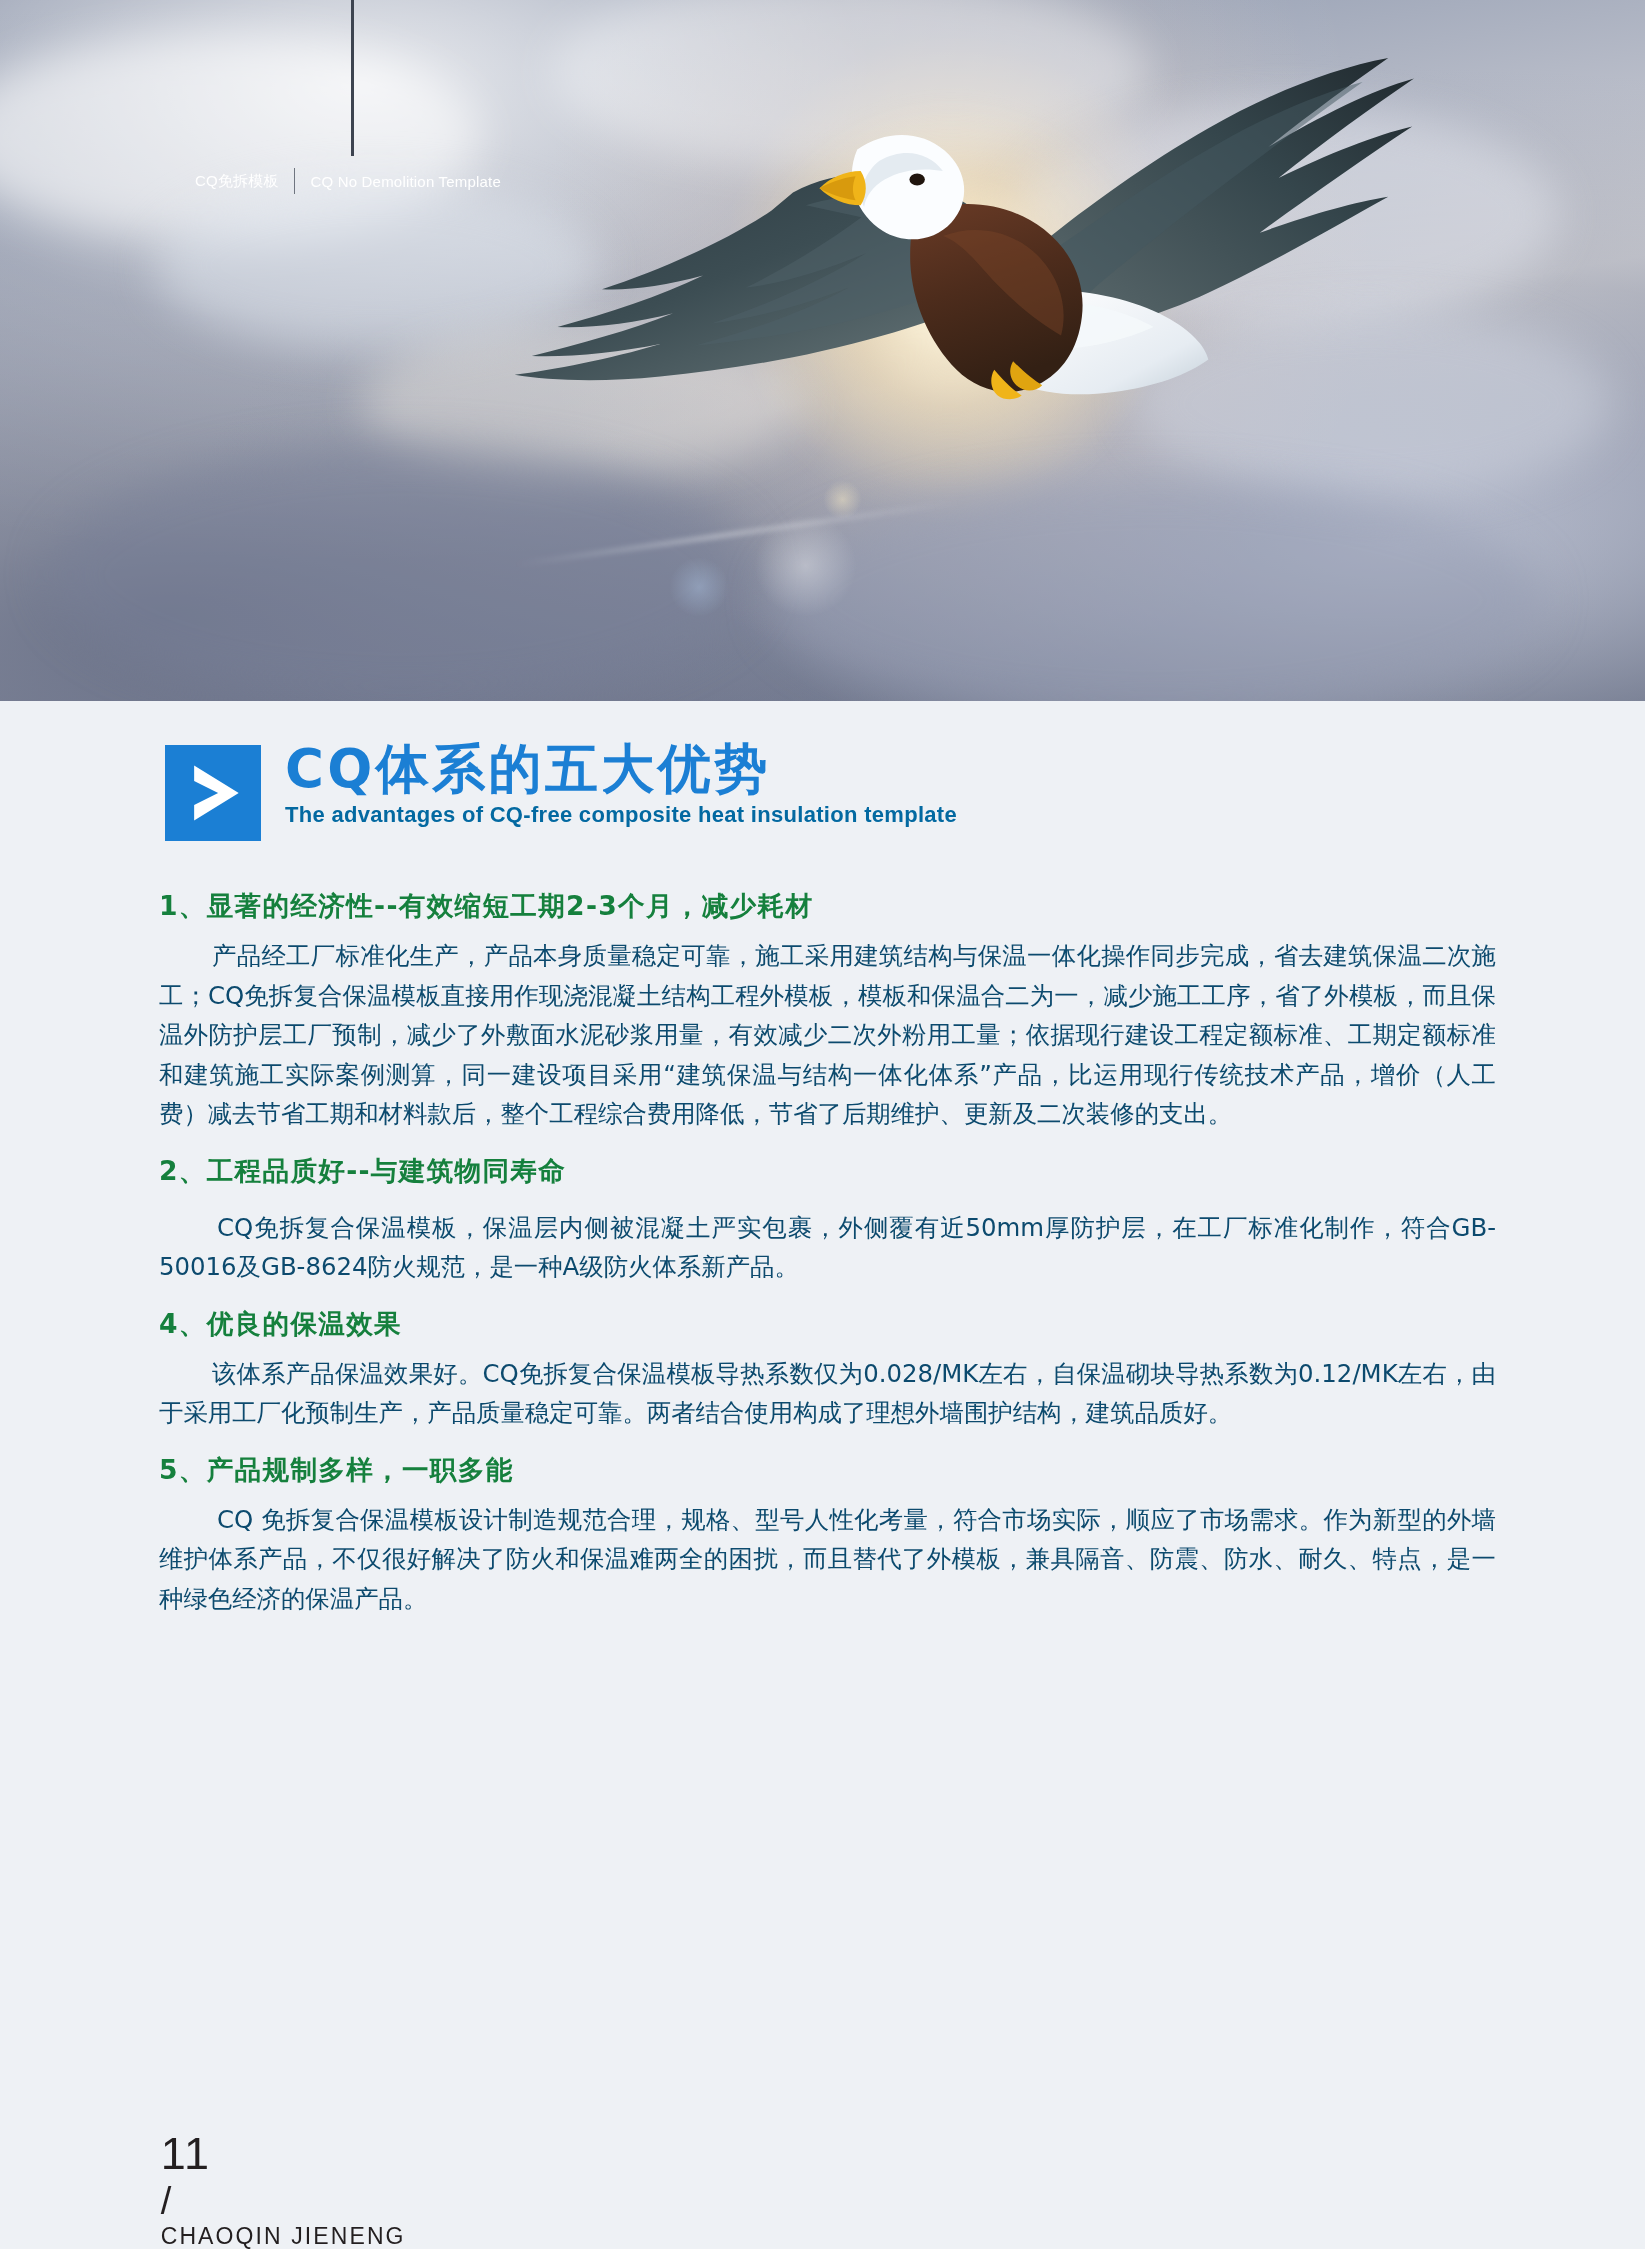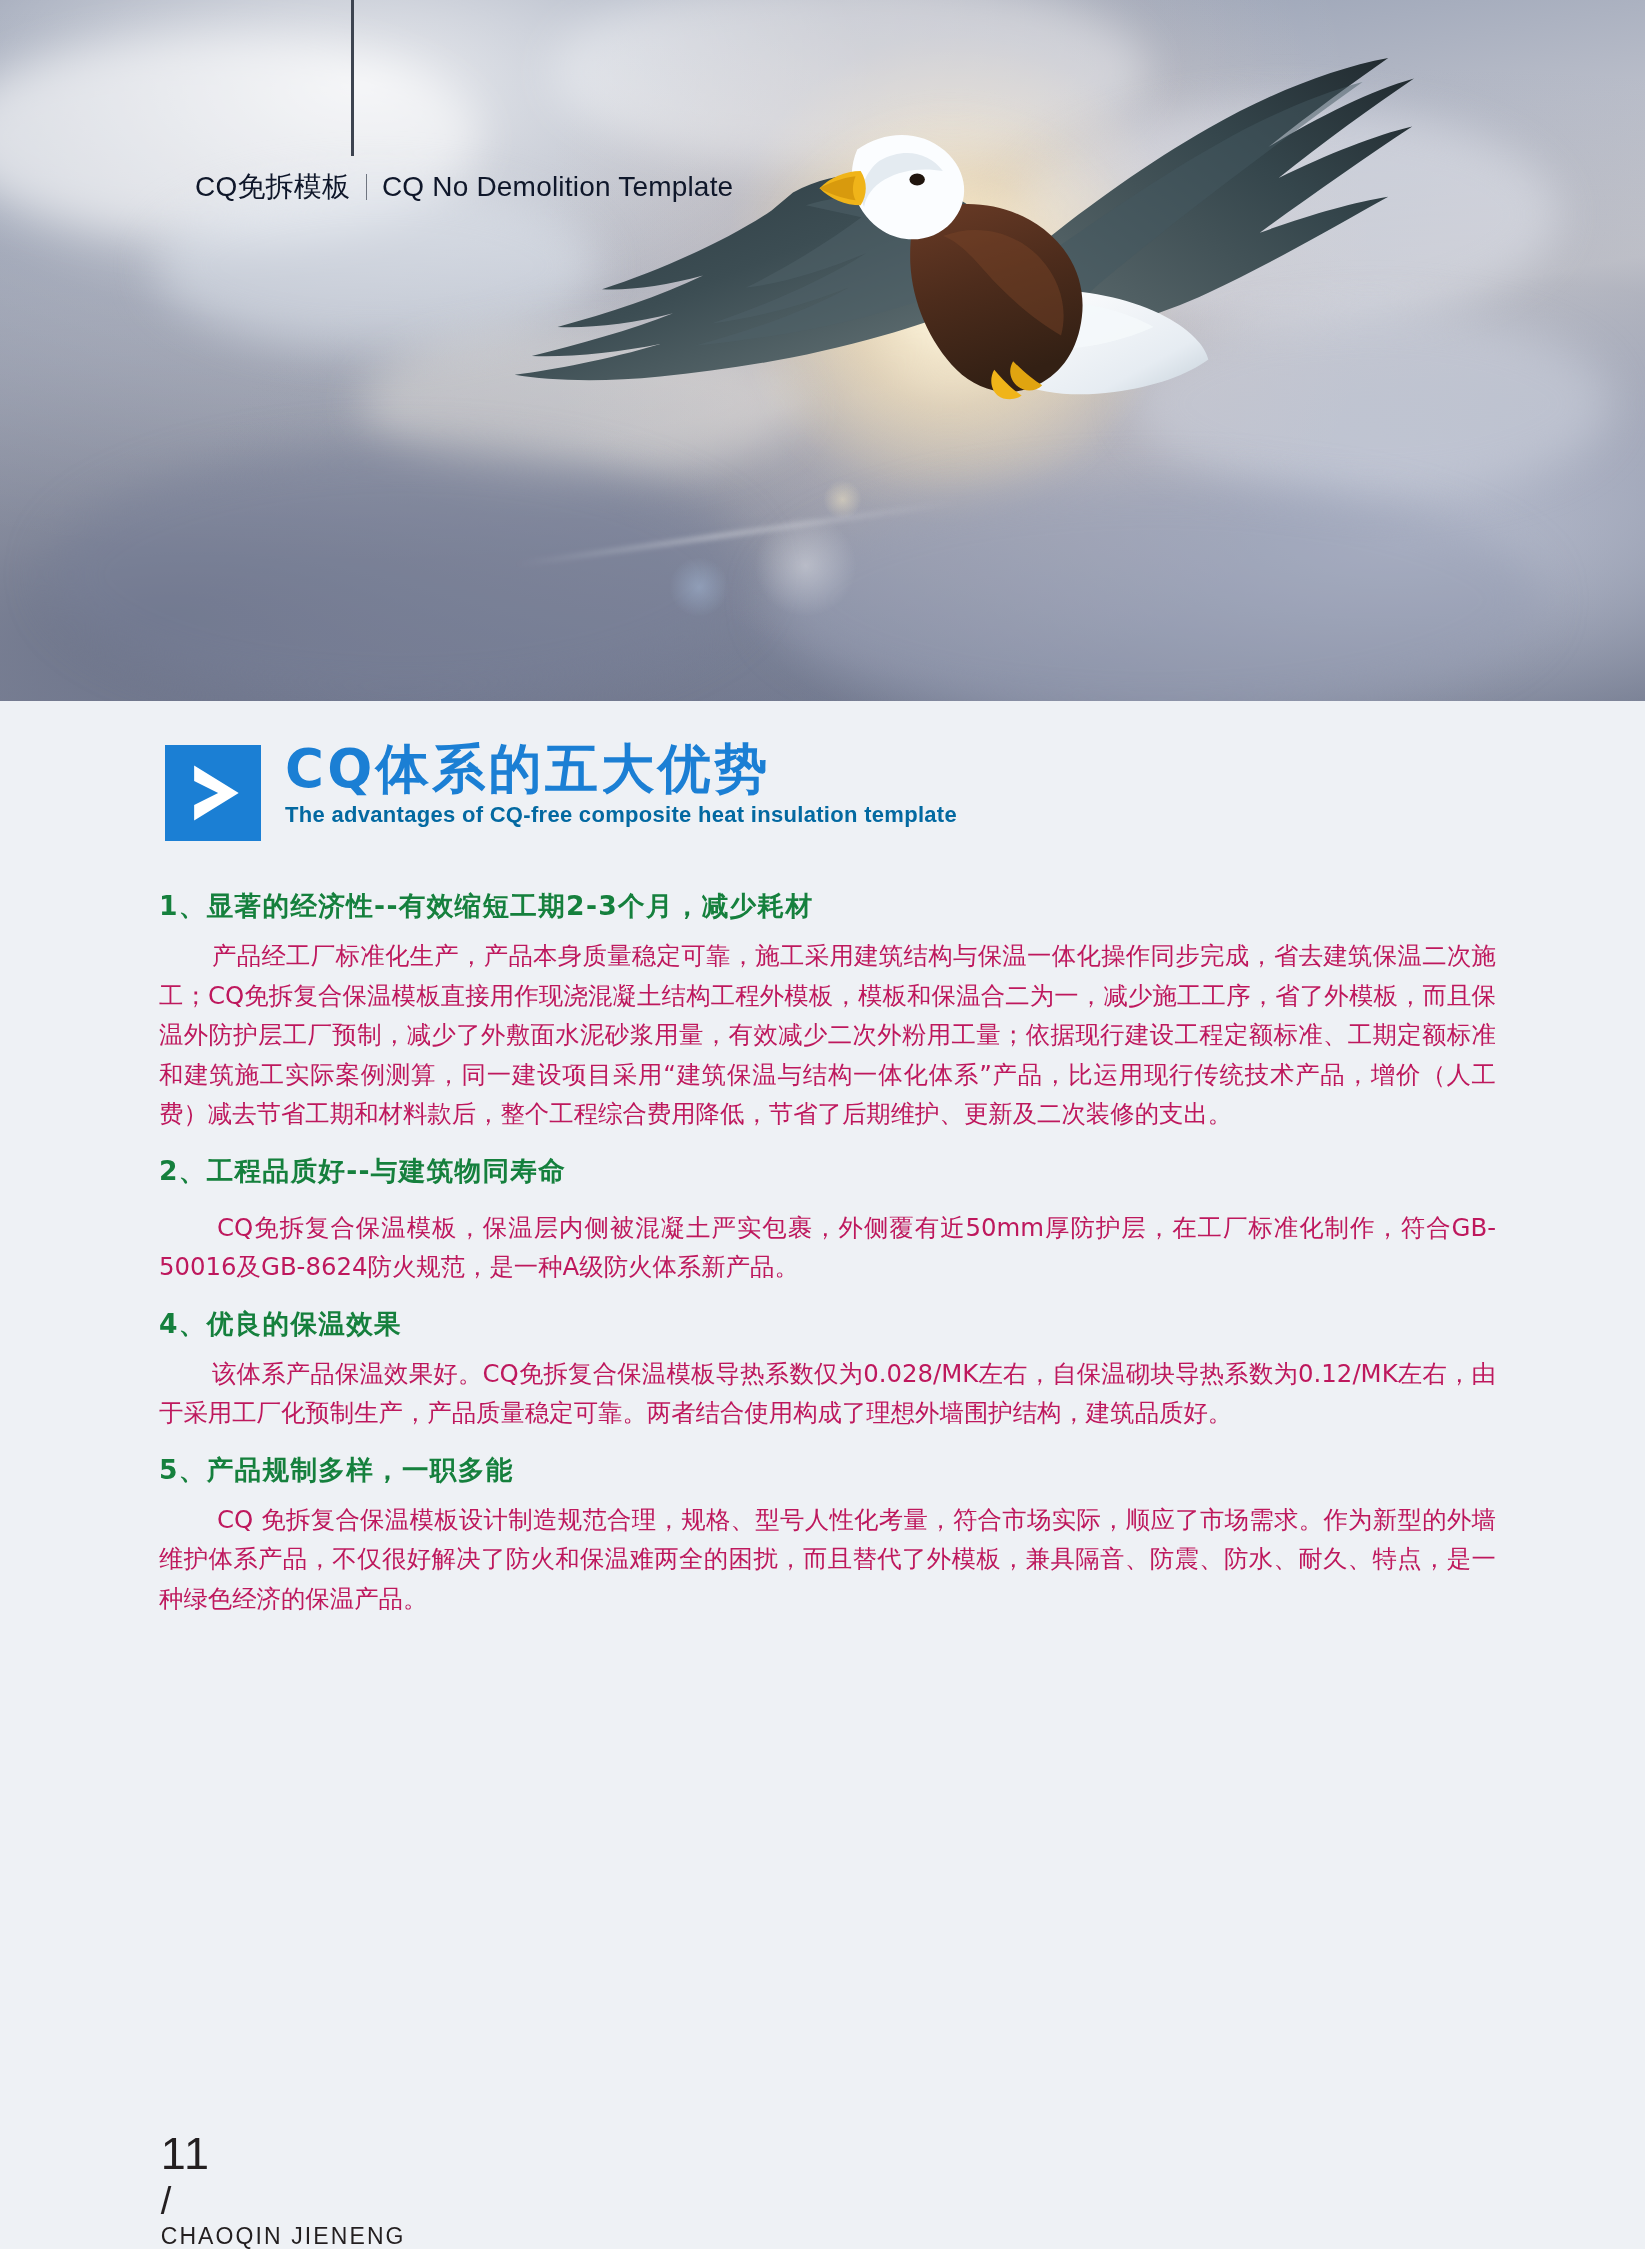--- a/index.html
+++ b/index.html
@@ -86,22 +86,22 @@
     height: 156px;
     background: #3d4450;
   }
   .hero-label {
     position: absolute;
     left: 195px;
     top: 168px;
     display: flex;
     align-items: center;
     gap: 0;
-    color: #0f172a;
-    font-size: 28px;
+    color: #ffffff;
+    font-size: 15px;
     letter-spacing: 0.2px;
     white-space: nowrap;
   }
   .hero-label .cn { padding-right: 15.4px; }
   .hero-label .sep {
     width: 0.9px;
     height: 26px;
     background: #6f7580;
     display: inline-block;
   }
@@ -168,21 +168,21 @@
   .section { margin-bottom: 19px; }
   .sec-head {
     color: #15803d;
     font-size: 26.6px;
     font-weight: bold;
     letter-spacing: 1.3px;
     margin-bottom: 12px;
     font-family: "DejaVu Sans", sans-serif;
   }
   .sec-body {
-    color: #be185d;
+    color: #0c4a6e;
     font-size: 24.4px;
     line-height: 1.62;
     text-align: justify;
     text-indent: 53px;
     font-family: "DejaVu Sans", sans-serif;
   }
   .s2 .sec-body, .s3 .sec-body, .s5 .sec-body { text-indent: 58px; }
 
   .footer {
     position: absolute;

